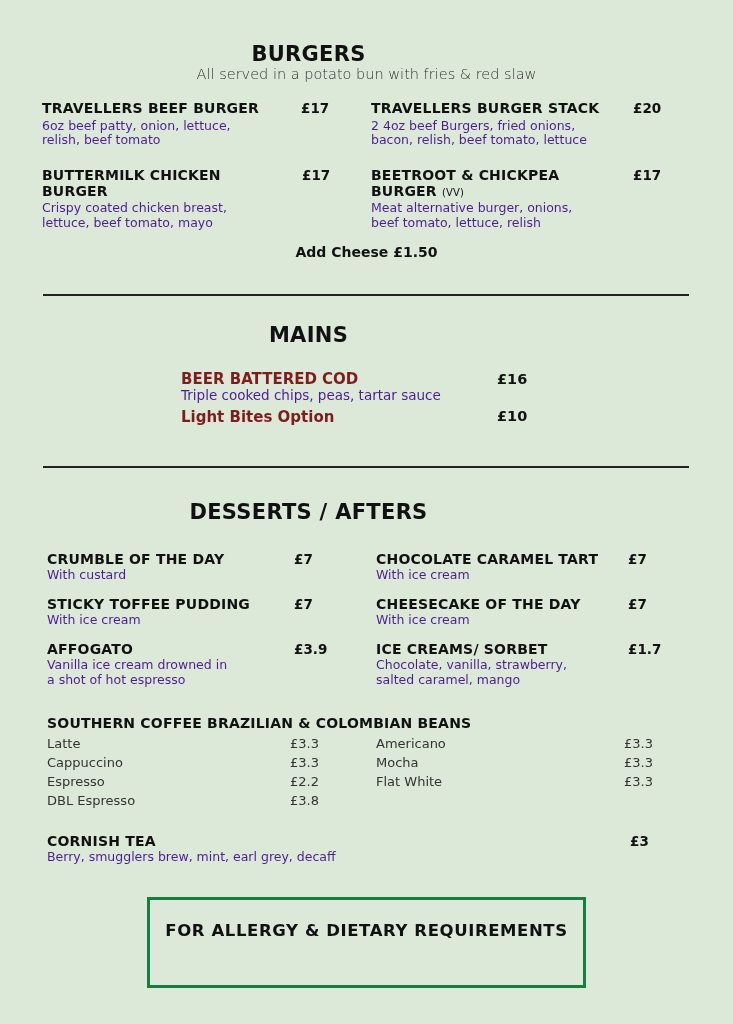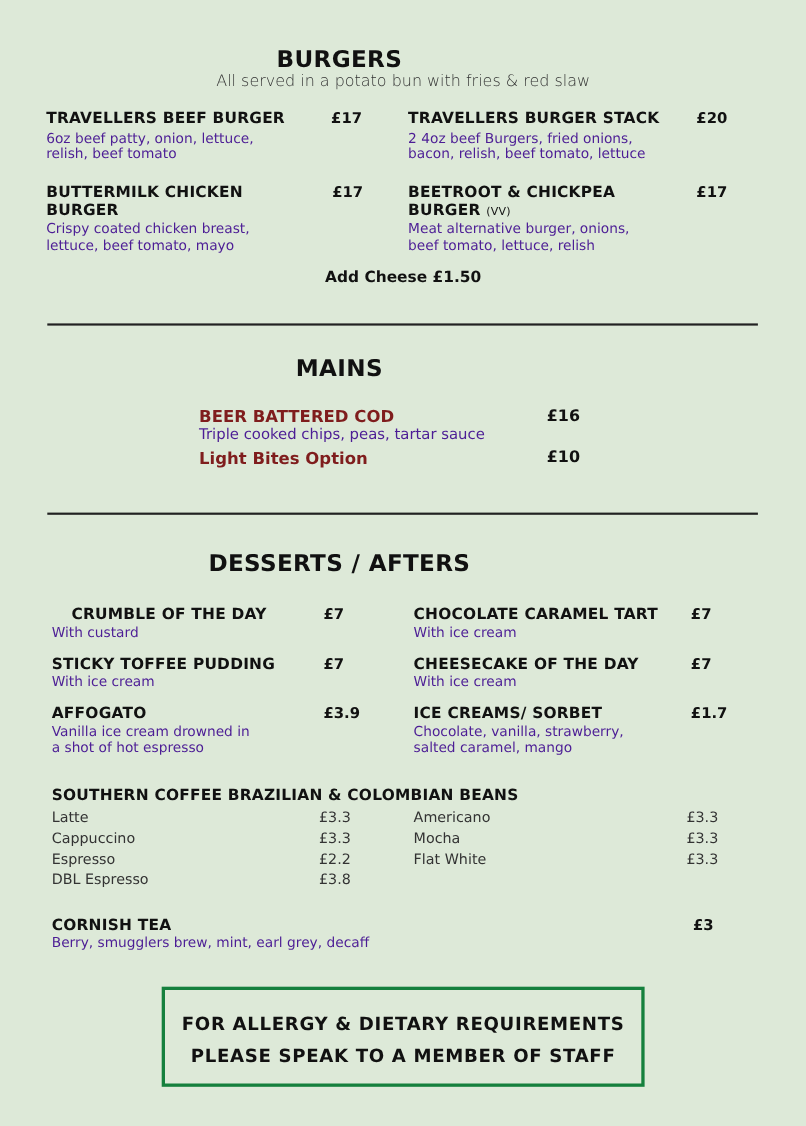--- a/index.html
+++ b/index.html
@@ -131,21 +131,21 @@
   <div class="abs mainname" style="left:181px; top:408px;">Light Bites Option</div>
   <div class="abs price" style="left:497px; top:408px; font-size:14.5px;">£10</div>
 </section>
 
 <div class="abs rule" style="top:466px;"></div>
 
 <section>
   <div class="abs h1" style="top:500px;">DESSERTS / AFTERS</div>
 
   <div>
-    <div class="abs iname" style="left:47px; top:551px;margin-left:18px;">CRUMBLE OF THE DAY</div>
+    <div class="abs iname" style="left:47px; top:551px;">CRUMBLE OF THE DAY</div>
     <div class="abs price" style="left:294px; top:551px;">£7</div>
     <div class="abs desc" style="left:47px; top:568px;">With custard</div>
   </div>
   <div>
     <div class="abs iname" style="left:376px; top:551px;">CHOCOLATE CARAMEL TART</div>
     <div class="abs price" style="left:628px; top:551px;">£7</div>
     <div class="abs desc" style="left:376px; top:568px;">With ice cream</div>
   </div>
 
   <div>
@@ -194,14 +194,13 @@
 </section>
 
 <section>
   <div class="abs iname" style="left:47px; top:833px;">CORNISH TEA</div>
   <div class="abs price" style="left:630px; top:833px;">£3</div>
   <div class="abs desc" style="left:47px; top:850px;">Berry, smugglers brew, mint, earl grey, decaff</div>
 </section>
 
 <div class="abs notice">
   <div>FOR ALLERGY &amp; DIETARY REQUIREMENTS</div>
-  <div>PLEASE SPEAK TO A MEMBER OF STAFF</div>
 </div>
 
 </body></html>

